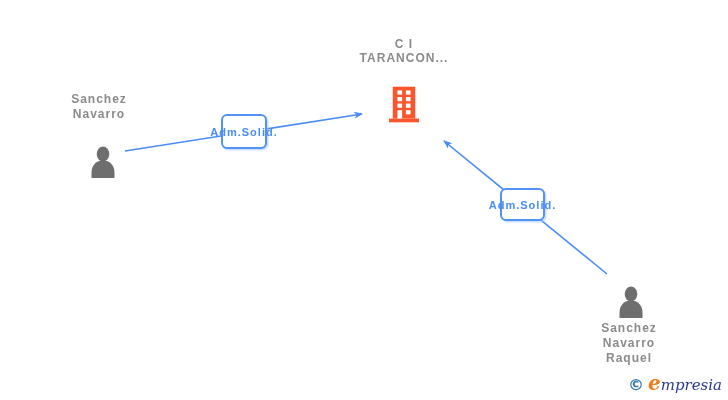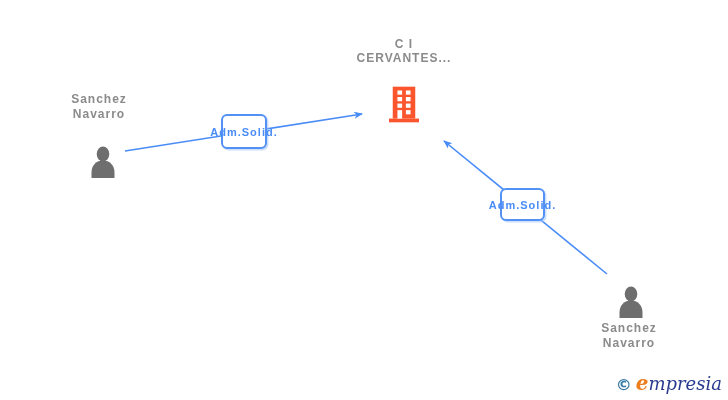--- a/index.html
+++ b/index.html
@@ -61,41 +61,41 @@
     font-family:"DejaVu Serif", serif;
     font-style:italic;
   }
   .watermark .brand .e-initial{
     color:#ee7d1e;
     font-size:20px;
     font-weight:700;
   }
   .watermark .brand .rest{
     color:#2a3b8f;
-    font-size:18px;
+    font-size:15px;
   }
 </style>
 </head>
 <body>
 
 <div class="canvas">
 
   <svg class="edges-svg" viewBox="0 0 728 400">
     <defs>
       <marker id="arrow" markerWidth="10" markerHeight="8" refX="8" refY="3.5" orient="auto" markerUnits="userSpaceOnUse">
         <path d="M0,0 L9,3.5 L0,7 L2.6,3.5 Z" fill="#4a8cf7"></path>
       </marker>
     </defs>
     <line x1="125" y1="151" x2="362" y2="114" stroke="#4a8cf7" stroke-width="1.6" marker-end="url(#arrow)"></line>
     <line x1="607" y1="274" x2="444" y2="141" stroke="#4a8cf7" stroke-width="1.6" marker-end="url(#arrow)"></line>
   </svg>
 
   <div class="node-label company-label" style="left:314px;top:37px;width:180px;">
     <div>C I</div>
-    <div>CERVANTES...</div>
+    <div>TARANCON...</div>
   </div>
   <div class="node-icon" style="left:389px;top:86px;width:30px;height:37px;">
     <svg width="30" height="37" viewBox="0 0 32 38">
       <rect x="0" y="34" width="32" height="4" fill="#fa552d"></rect>
       <rect x="4" y="0" width="24" height="34" fill="#fa552d"></rect>
       <rect x="9" y="4" width="5" height="4.5" fill="#ffffff"></rect>
       <rect x="18" y="4" width="5" height="4.5" fill="#ffffff"></rect>
       <rect x="9" y="11" width="5" height="4.5" fill="#ffffff"></rect>
       <rect x="18" y="11" width="5" height="4.5" fill="#ffffff"></rect>
       <rect x="9" y="18" width="5" height="4.5" fill="#ffffff"></rect>
@@ -118,20 +118,21 @@
 
   <div class="node-icon" style="left:616px;top:286px;width:30px;height:32px;">
     <svg width="30" height="32" viewBox="0 0 30 32">
       <ellipse cx="15" cy="8" rx="6.3" ry="7.4" fill="#6e6e6e"></ellipse>
       <path d="M15 14.5 C 8.5 14.5 3.5 19 3.5 26.5 L3.5 32 L26.5 32 L26.5 26.5 C26.5 19 21.5 14.5 15 14.5 Z" fill="#6e6e6e"></path>
     </svg>
   </div>
   <div class="node-label" style="left:569px;top:321px;width:120px;">
     <div>Sanchez</div>
     <div>Navarro</div>
+    <div>Raquel</div>
   </div>
 
   <div class="edge-label" style="left:221px;top:114px;width:46px;height:35px;">
     <div>Adm.</div>
     <div>Solid.</div>
   </div>
   <div class="edge-label" style="left:500px;top:188px;width:45px;height:33px;">
     <div>Adm.</div>
     <div>Solid.</div>
   </div>

